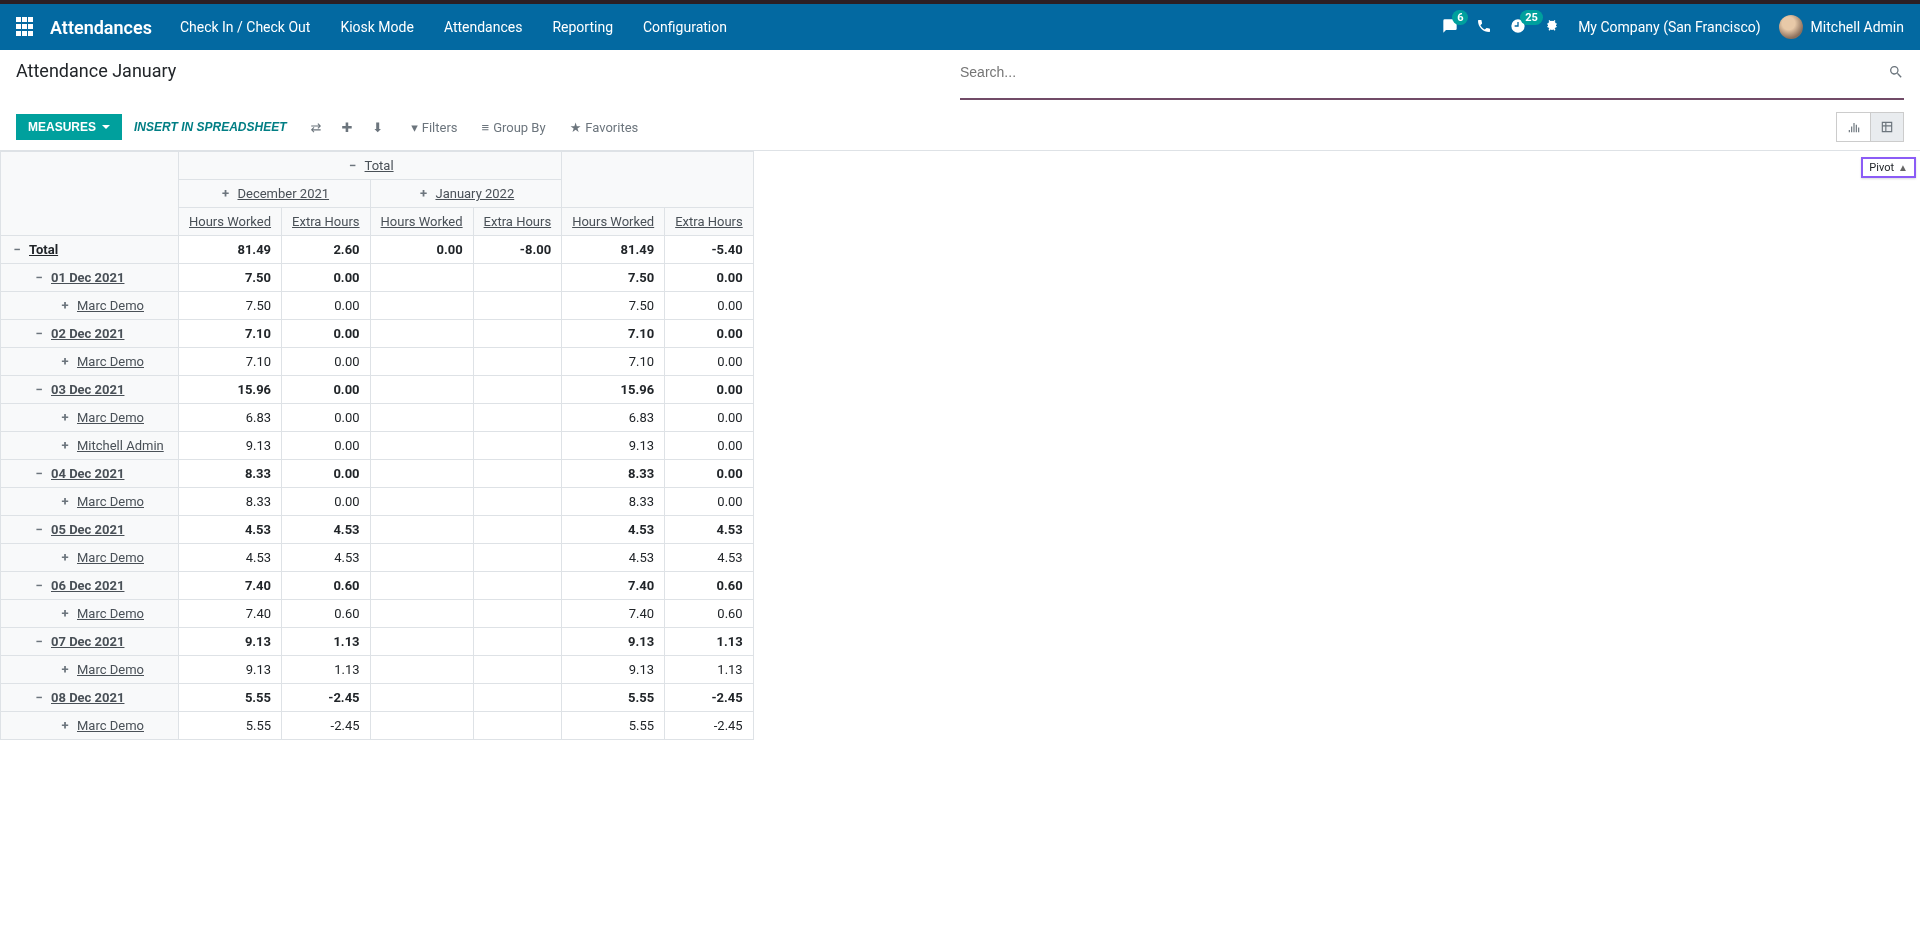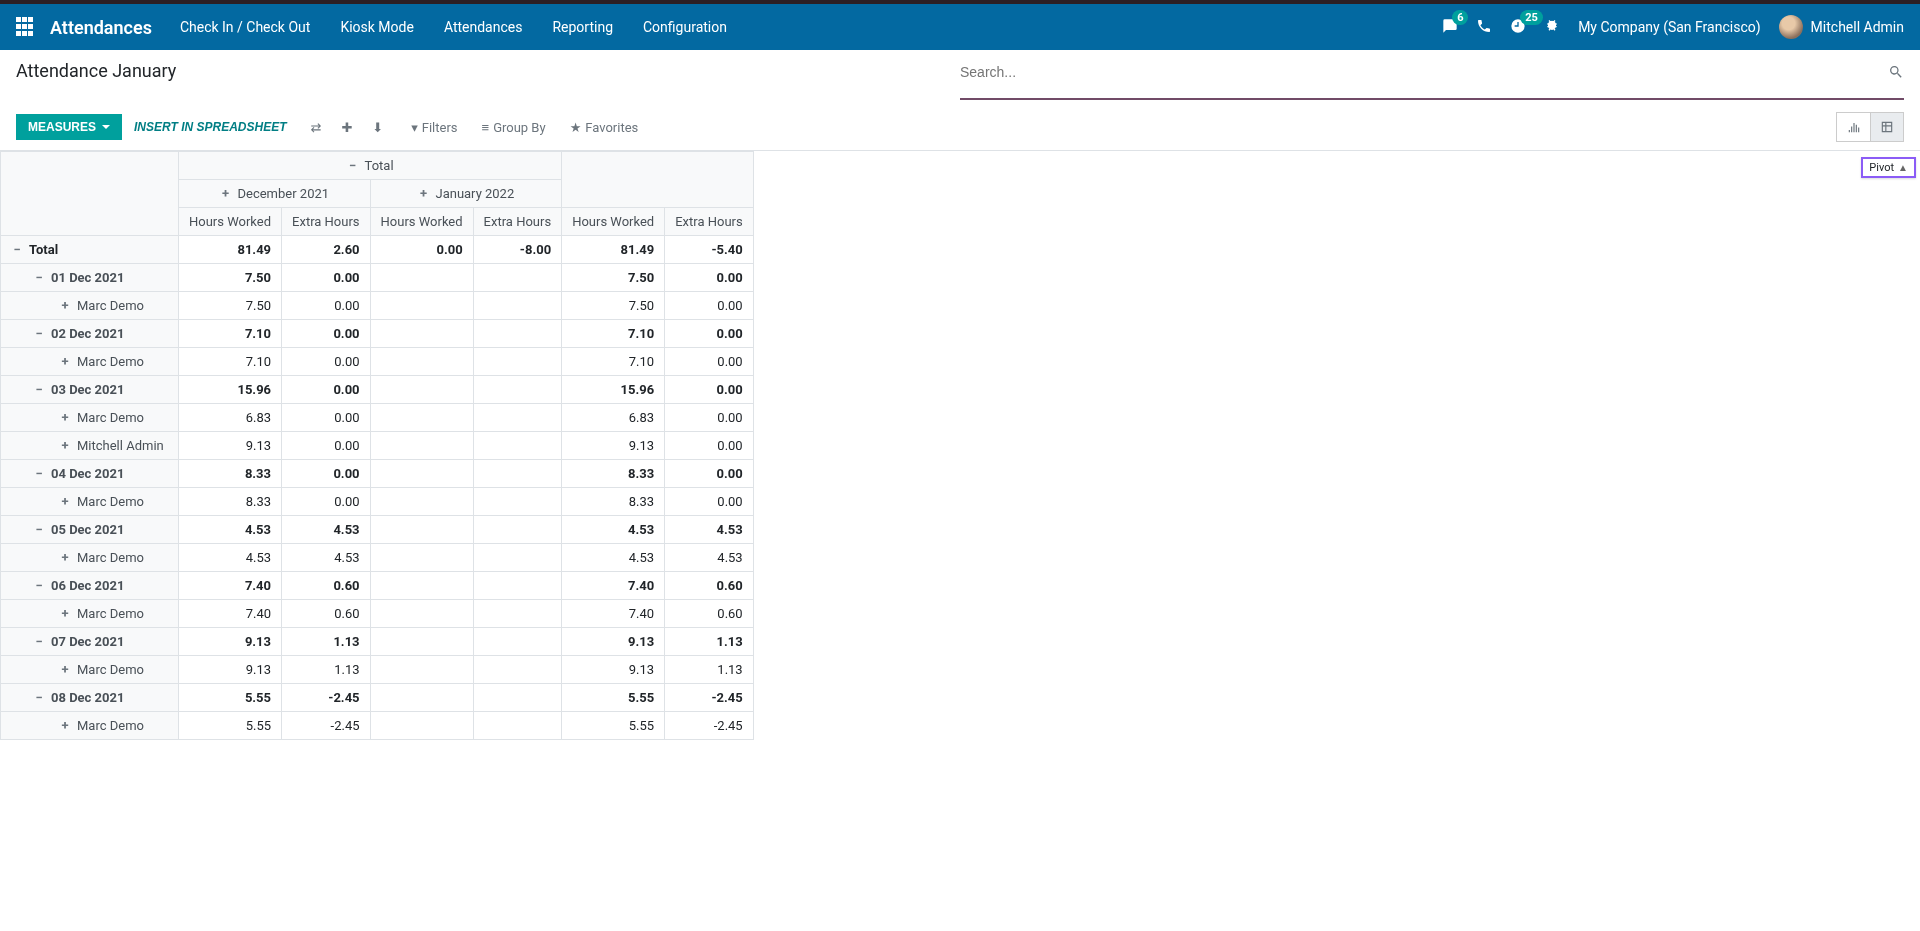--- a/index.html
+++ b/index.html
@@ -40,21 +40,21 @@
   .view-btn { width:34px; height:30px; border:1px solid #ccc; display:flex; align-items:center; justify-content:center; cursor:pointer; background:#fff;}
   .view-btn.active { background:#e9ecef;}
   .view-btn:first-child { border-right:none;}
   .view-btn svg { width:14px; height:14px; fill:#6c757d;}
 
   .pivot-wrap { height: calc(931px - 4px - 46px - 88px); overflow:auto; position:relative;}
   .pivot-tooltip { position:absolute; right:4px; top:6px; background:#fff; border:2px solid #8b5cf6; padding:2px 6px; font-size:11px; box-shadow:0 1px 2px rgba(0,0,0,.15); display:flex; align-items:center; gap:4px; z-index:5;}
   .pivot-tooltip .tri { font-size:10px; color:#666;}
   table.pivot { border-collapse:collapse; }
   table.pivot th, table.pivot td { border:1px solid #dee2e6; padding:6px 10px; font-size:13px; white-space:nowrap;}
-  table.pivot th { background:#f8f9fa; font-weight:400; color:#495057;}
+  table.pivot th { background:#f8f9fa; font-weight:400; color:#495057;text-decoration:underline;}
   table.pivot .row-header { background:#f8f9fa; text-align:left;}
   table.pivot td { text-align:right; font-variant-numeric: tabular-nums;}
   table.pivot .bold td, table.pivot .bold .row-header { font-weight:700; color:#212529;}
   table.pivot .semi td.tot, table.pivot .semi th.row-header { font-weight:700;}
   table.pivot .semi td { font-weight:700;}
   table.pivot tr.normal td { font-weight:400;}
   .expander { display:inline-block; width:12px; text-align:center; font-weight:bold; color:#6c757d; margin-right:6px; cursor:pointer;}
   .indent-1 { padding-left: 32px !important;}
   .indent-2 { padding-left: 58px !important;}
   .col-group-header { cursor:pointer; }

